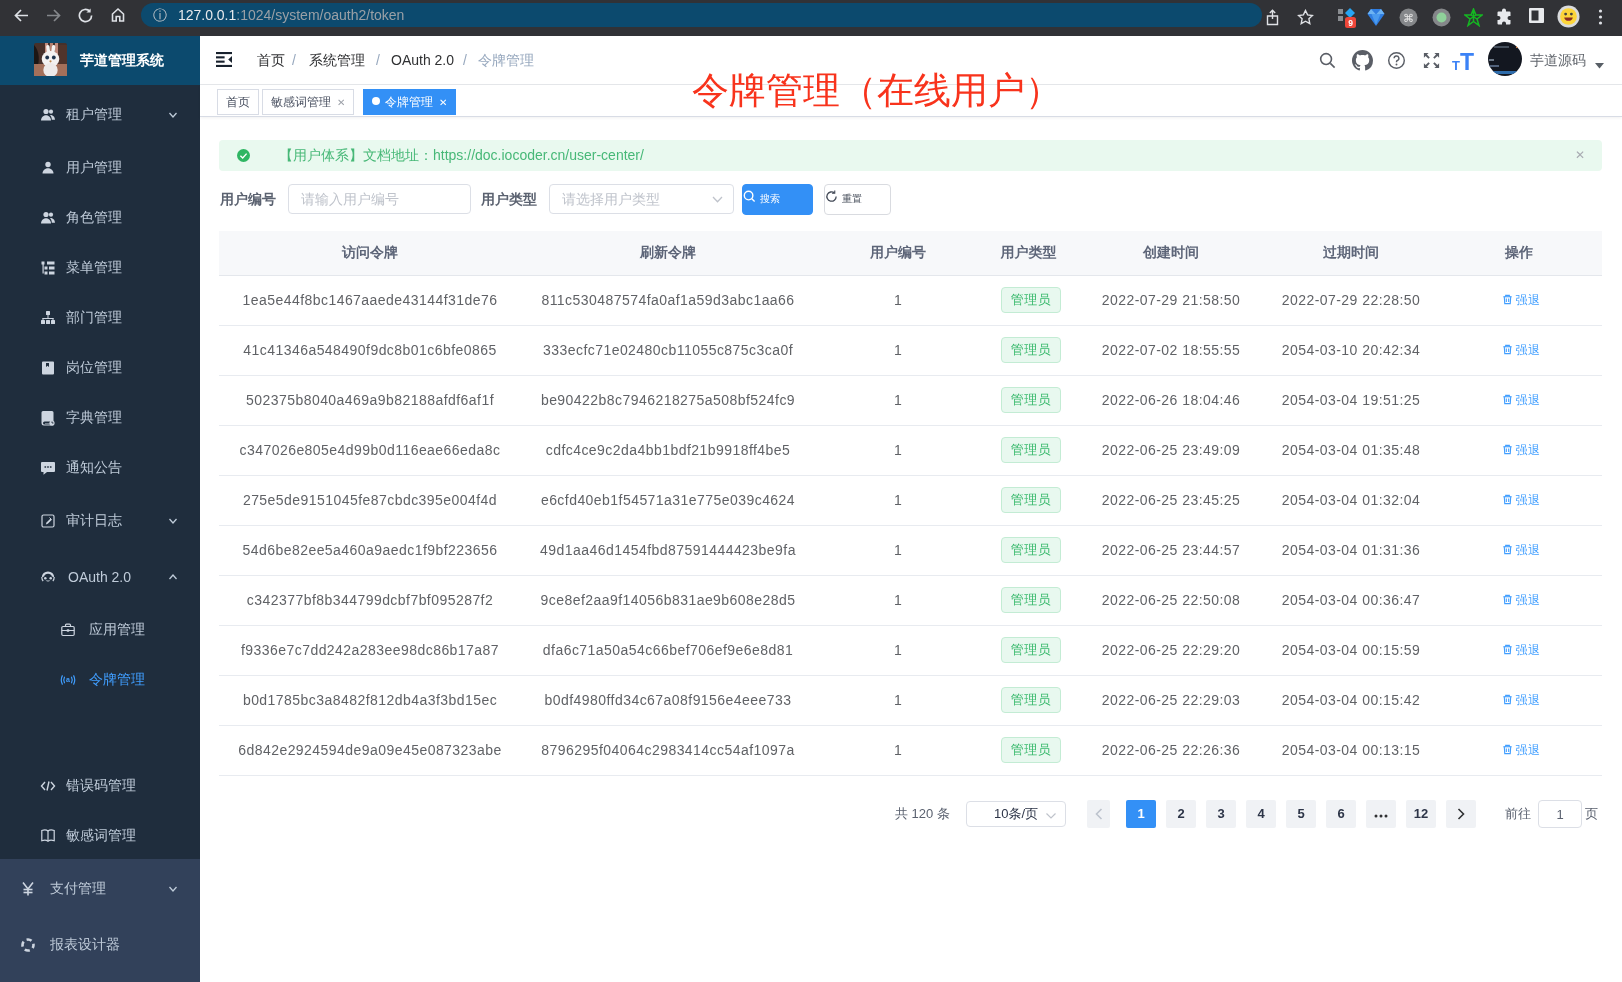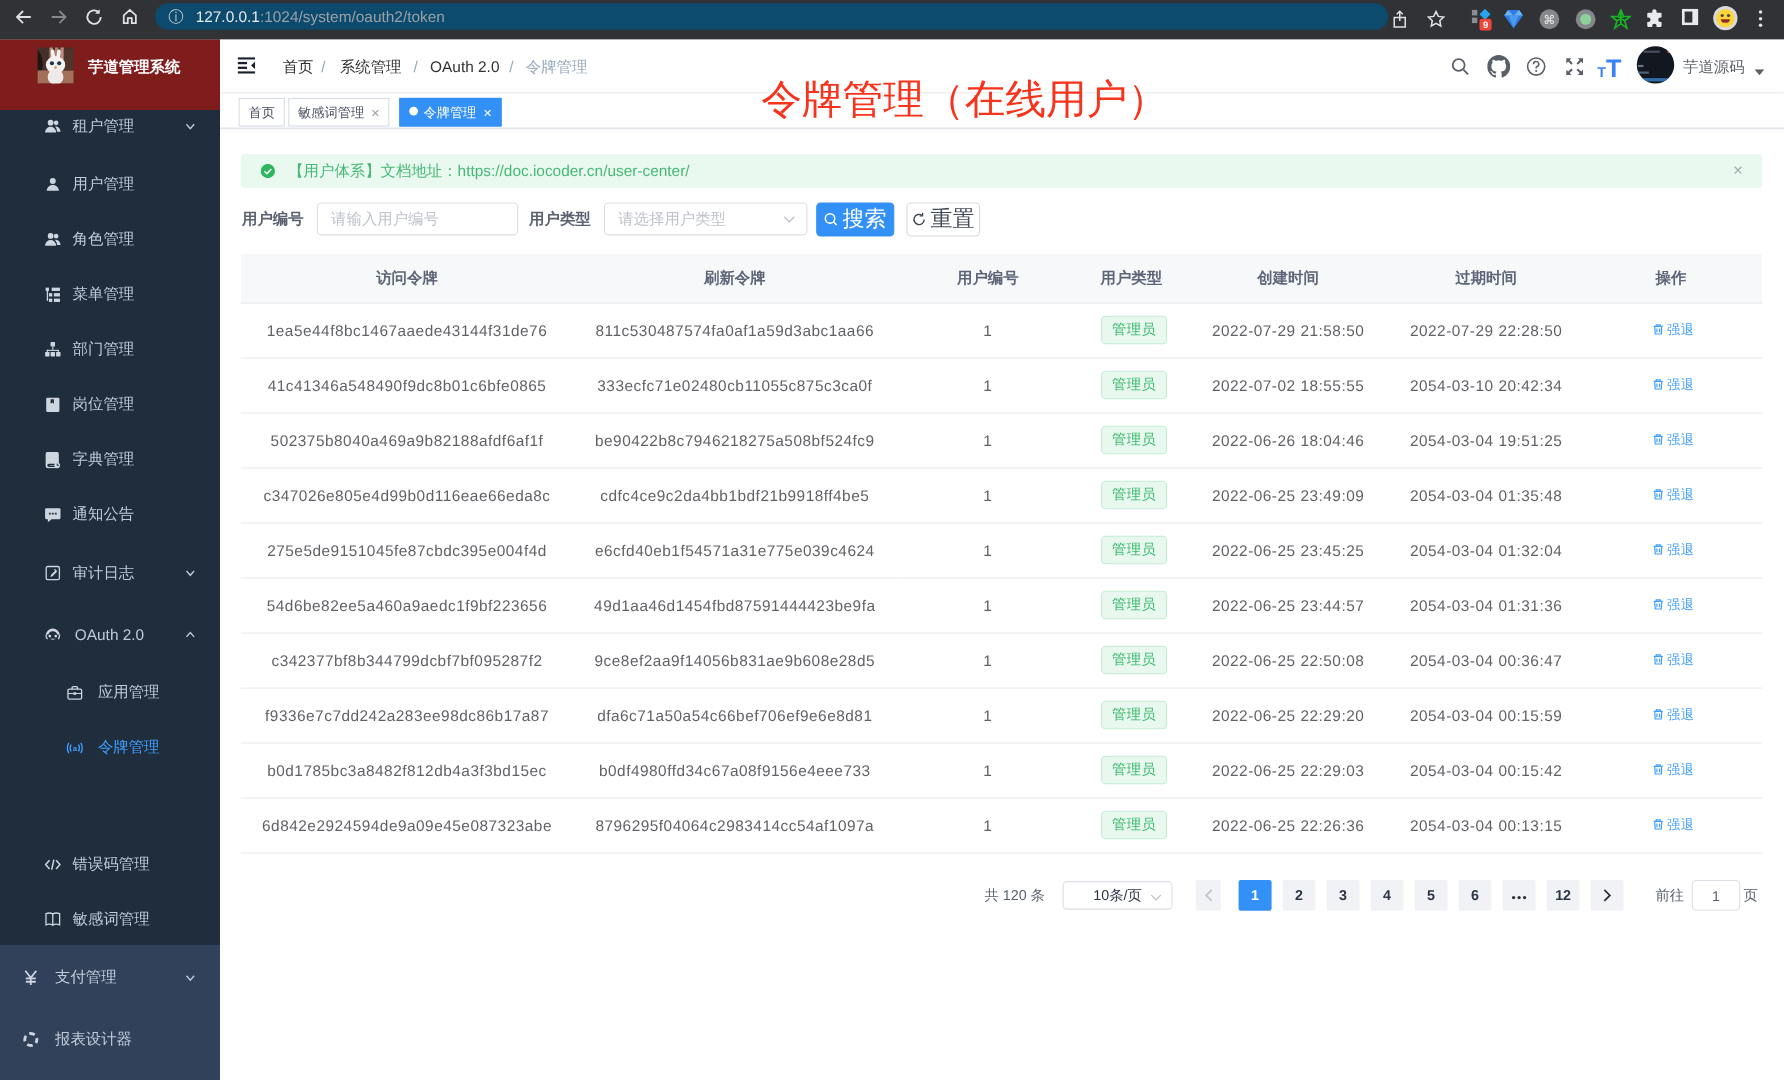--- a/index.html
+++ b/index.html
@@ -10,21 +10,21 @@
 
 #chrome { position:absolute; left:0; top:0; width:1622px; height:36px; background:#313236; }
 #urlpill { position:absolute; left:141px; top:3px; width:1121px; height:24px; border-radius:12px; background:#0c4a6e; color:#e8eaed; font-size:14px; line-height:24px; }
 #urlpill .scheme { color:#e8eaed; }
 #urlpill .rest { color:#9aa0a6; }
 .chromeicon { position:absolute; top:8px; width:20px; height:20px; }
 
 
 #sidebar { position:absolute; left:0; top:36px; width:200px; height:946px; background:#32415a; }
 #sb-sub { position:absolute; left:0; top:49px; width:200px; height:774px; background:#1f2d3d; }
-#sb-head { position:absolute; left:0; top:0; width:200px; height:64px; background:#7f1d1d; }
+#sb-head { position:absolute; left:0; top:0; width:200px; height:49px; background:#0c4a6e; }
 .mi { position:absolute; left:0; width:200px; color:#bfcbd9; font-size:14px; }
 .mi .txt { position:absolute; top:50%; transform:translateY(-50%); white-space:nowrap; }
 .mi .ic { position:absolute; top:50%; transform:translateY(-50%); width:16px; height:16px; }
 .mi .chev { position:absolute; right:21px; top:50%; transform:translateY(-50%); width:12px; height:12px; }
 
 
 #navbar { position:absolute; left:200px; top:36px; width:1422px; height:49px; background:#fff; border-bottom:1px solid #e6e8eb; }
 .bc { position:absolute; top:0; height:49px; line-height:49px; font-size:14px; color:#303133; white-space:nowrap; }
 .bc.sep { color:#97a8be; }
 .bc.last { color:#97a8be; }
@@ -32,24 +32,24 @@
 
 
 #tagsbar { position:absolute; left:200px; top:85px; width:1422px; height:32px; background:#fff; border-bottom:1px solid #d8dce5; box-shadow:0 1px 3px rgba(0,0,0,.06); }
 .tag { position:absolute; top:4px; height:26px; line-height:25px; border:1px solid #d8dce5; background:#fff; color:#495060; font-size:12px; padding:0 8px; white-space:nowrap; }
 .tag.active { background:#3390f6; color:#fff; border-color:#3390f6; }
 .tag .dot { display:inline-block; width:8px; height:8px; border-radius:50%; background:#fff; margin-right:5px; position:relative; top:-1px; }
 .tag .x { display:inline-block; margin-left:6px; color:#9ca0a8; font-size:10px; }
 .tag.active .x { color:#fff; }
 
 
-#alert { position:absolute; left:219px; top:140px; width:1383px; height:31px; background:#e9f9ef; border-radius:4px; color:#47b877; font-size:14px; line-height:31px; }
+#alert { position:absolute; left:219px; top:140px; width:1383px; height:31px; background:#e9f9ef; border-radius:4px; color:#47b877; font-size:14px; line-height:31px;padding-left:17px; }
 .flabel { position:absolute; top:184px; height:30px; line-height:30px; font-size:14px; font-weight:bold; color:#5b6270; }
 .finput { position:absolute; top:184px; height:30px; border:1px solid #dcdfe6; border-radius:4px; background:#fff; font-size:14px; color:#bfc3cb; line-height:28px; padding-left:12px; }
-.btn { position:absolute; top:184px; height:31px; border-radius:4px; font-size:20px; text-align:center; line-height:28px; }
+.btn { position:absolute; top:184px; height:31px; border-radius:4px; font-size:10px; text-align:left; line-height:28px; }
 #btn-search { left:742px; width:71px; background:#3390f6; color:#fff; border:1px solid #3390f6; }
 #btn-reset { left:824px; width:67px; background:#fff; color:#434a57; border:1px solid #d9dbe0; }
 
 
 #tbl { position:absolute; left:219px; top:231px; width:1383px; border-collapse:collapse; table-layout:fixed; font-size:14px; }
 #tbl th { height:44px; background:#f7f8fa; color:#5d6578; font-weight:bold; text-align:center; font-size:14px; border-bottom:1px solid #e4e7ec; }
 #tbl td { height:50px; border-bottom:1px solid #e8ebf0; color:#606266; text-align:center; font-weight:normal; letter-spacing:0.45px; }
 .tagok { display:inline-block; margin-left:5px; height:26px; line-height:24px; padding:0 9px; background:#e8f8ef; border:1px solid #c3ecd4; border-radius:4px; color:#38b96c; font-size:13px; }
 .oplink { color:#409eff; font-size:12px; margin-left:4px; }
 

